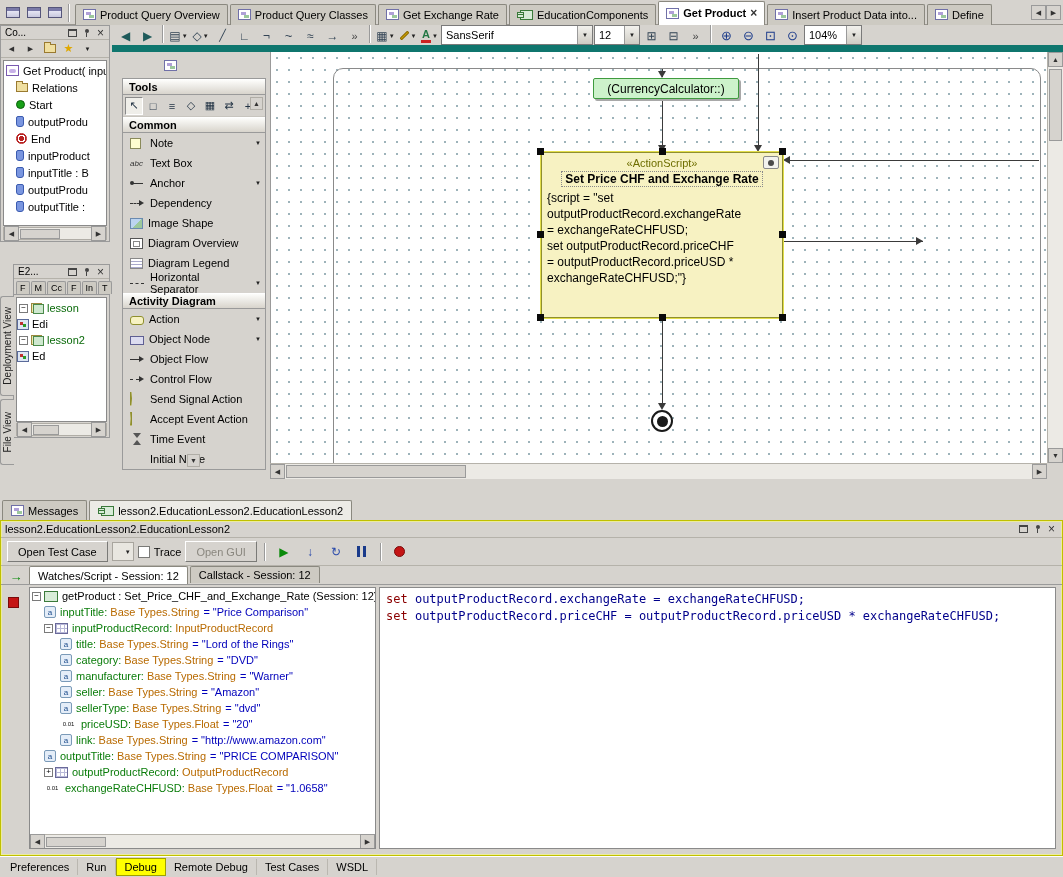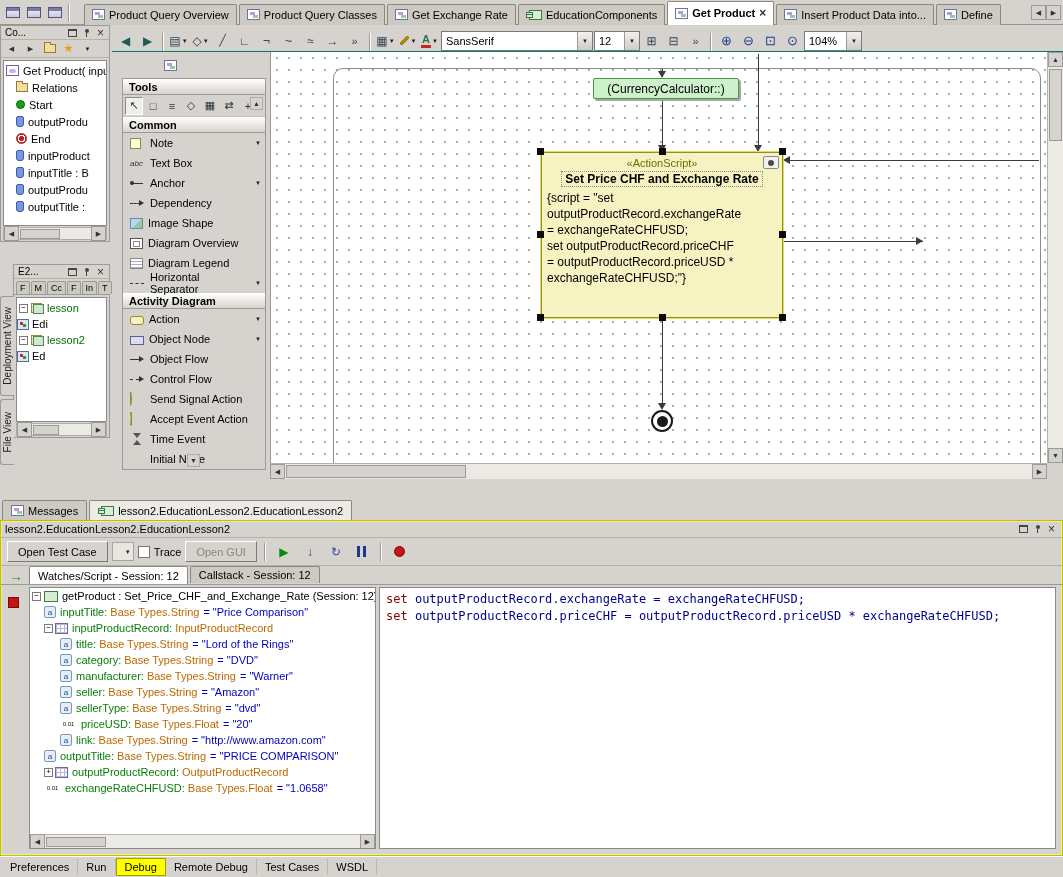--- a/index.html
+++ b/index.html
@@ -54,35 +54,35 @@
 .i-stop{width:11px;height:11px;border-radius:50%;background:#c41414;border:1px solid #7a0a0a}
 .i-float{width:9px;height:8px;border:1px solid #444;border-top-width:2px}
 .i-pin{position:relative;width:10px;height:10px}
 .i-pin::before{content:"";position:absolute;left:3px;top:1px;width:4px;height:4px;background:#444;border-radius:50%}
 .i-pin::after{content:"";position:absolute;left:4.5px;top:5px;width:1px;height:4px;background:#444}
 .i-folder{width:12px;height:9px;background:#f0dfa0;border:1px solid #9a7a30;position:relative}
 .i-folder::before{content:"";position:absolute;left:-1px;top:-3px;width:5px;height:2px;background:#f0dfa0;border:1px solid #9a7a30;border-bottom:none}
 
 
 .tabrow{position:absolute;left:0;top:0;width:1063px;height:25px;display:flex;align-items:center;padding:1px 2px 0;border-bottom:1px solid #98958e;background:#d6d3ce}
-.dtabs{display:flex;align-items:flex-end;height:24px;flex:1;overflow:hidden;margin-left:11px}
+.dtabs{display:flex;align-items:flex-end;height:24px;flex:1;overflow:hidden;margin-left:2px}
 .dtab{display:flex;align-items:center;gap:4px;height:21px;padding:0 7px;background:#cdcac2;border:1px solid #8a887f;border-bottom:none;border-radius:2px 2px 0 0;margin-right:2px;white-space:nowrap}
 .dtab.active{background:#fff;height:24px;font-weight:bold}
 .ic{display:inline-block;flex:none}
 .icd{width:13px;height:11px;background:#fff;border:1px solid #7070a8;position:relative}
 .icd::before{content:"";position:absolute;left:2px;top:2px;width:5px;height:3px;background:#b0a0d8}
 .icd::after{content:"";position:absolute;right:1px;bottom:1px;width:5px;height:3px;background:#9cc89c}
 .icc{width:13px;height:10px;background:#d8ecd8;border:1px solid #3a7a3a;position:relative;margin-left:3px}
 .icc::before,.icc::after{content:"";position:absolute;left:-4px;width:5px;height:2px;background:#d8ecd8;border:1px solid #3a7a3a}
 .icc::before{top:1px}.icc::after{bottom:1px}
 .aw{width:14px;height:11px;border:1px solid #55557a;background:linear-gradient(#f4f4ff,#c8c8dd)}
 .aw::before{content:"";display:block;height:3px;background:#7a7aa8}
 
 
-.mainbar{position:absolute;left:112px;top:25px;width:951px;height:27px;display:flex;align-items:flex-end;gap:1px;padding:0 3px;background:#d6d3ce;border-bottom:1px solid #0f766e}
+.mainbar{position:absolute;left:112px;top:25px;width:951px;height:27px;display:flex;align-items:flex-start;gap:1px;padding:0 3px;background:#d6d3ce;border-bottom:7px solid #0f766e}
 .combo{display:flex;align-items:center;height:20px;background:#fff;border:1px solid #7a7a7a;padding-left:4px;flex:none}
 .combo .cdd{margin-left:auto;width:15px;height:18px;border-left:1px solid #9a9a9a;background:linear-gradient(#f2f1ed,#cfccc4);display:flex;align-items:center;justify-content:center}
 
 
 .panel{position:absolute;background:#d6d3ce;border:1px solid #9a9a9a}
 .phead{height:14px;display:flex;align-items:center;padding:0 2px 0 4px;border-bottom:1px solid #b5b2aa;font-size:10px}
 .phead .ptitle{flex:1;white-space:nowrap;overflow:hidden}
 .pbtn{width:13px;height:12px;display:inline-flex;align-items:center;justify-content:center;margin-left:1px}
 .ptools{height:18px;display:flex;align-items:center;gap:2px;padding:0 2px;border-bottom:1px solid #b5b2aa}
 .sbtn2{width:17px;height:15px;display:inline-flex;align-items:center;justify-content:center}

